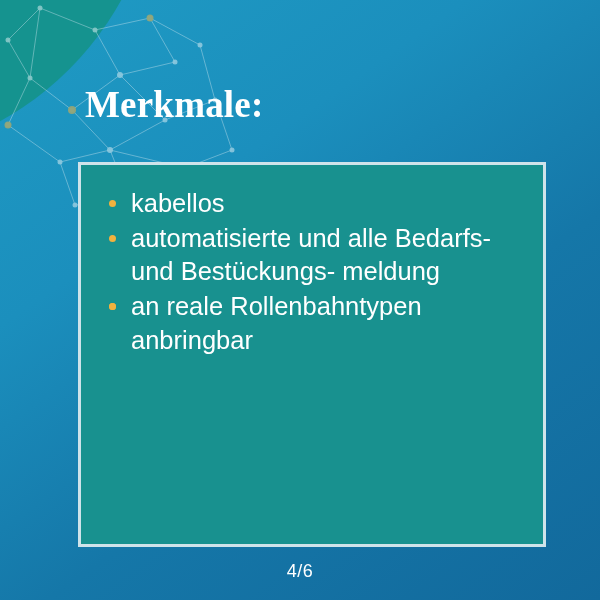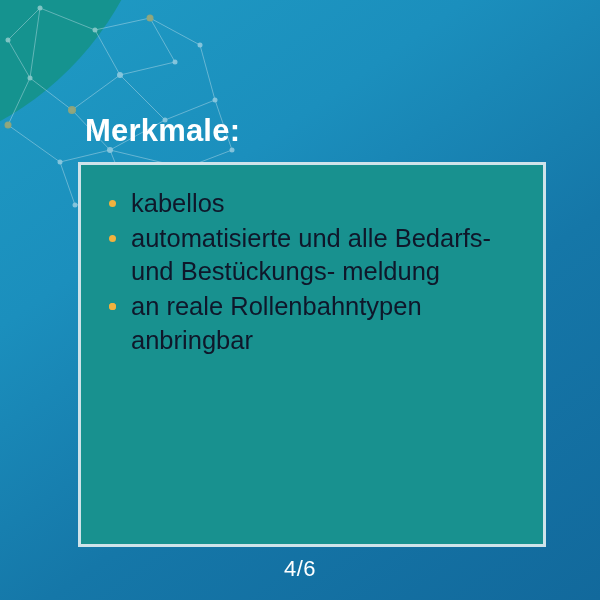--- a/index.html
+++ b/index.html
@@ -49,46 +49,47 @@
     left: 0;
     width: 260px;
     height: 230px;
     opacity: 0.55;
     pointer-events: none;
   }
 
   .page-title {
     position: absolute;
     left: 85px;
-    top: 113px;
-    font-size: 31px;
+    top: 83px;
+    font-size: 37px;
     font-weight: bold;
     color: #ffffff;
     letter-spacing: 0.2px;
+    font-family: Liberation Serif, serif;
   }
 
   .content-box {
     position: absolute;
     left: 78px;
     top: 162px;
     width: 468px;
     height: 385px;
     background: #18918f;
     border: 3px solid #cfe3ea;
     box-sizing: border-box;
   }
 
   .bullet-list {
     list-style: none;
     margin: 0;
     padding: 22px 26px 0 26px;
   }
   .bullet-list li {
     position: relative;
-    color: #0f172a;
+    color: #ffffff;
     font-size: 25.5px;
     line-height: 1.32;
     padding-left: 24px;
     margin-bottom: 1px;
   }
   .bullet-list li .dot {
     position: absolute;
     left: 2px;
     top: 13px;
     width: 7px;
@@ -97,21 +98,21 @@
     background: #f2b23e;
   }
 
   .page-number {
     position: absolute;
     left: 0;
     right: 0;
     bottom: 18px;
     text-align: center;
     color: #ffffff;
-    font-size: 22px;
+    font-size: 18px;
     letter-spacing: 0.5px;
   }
 </style>
 </head>
 <body>
 
 <div class="slide">
 
   <div class="corner-wedge">
     <div class="corner-wedge-inner"></div>

